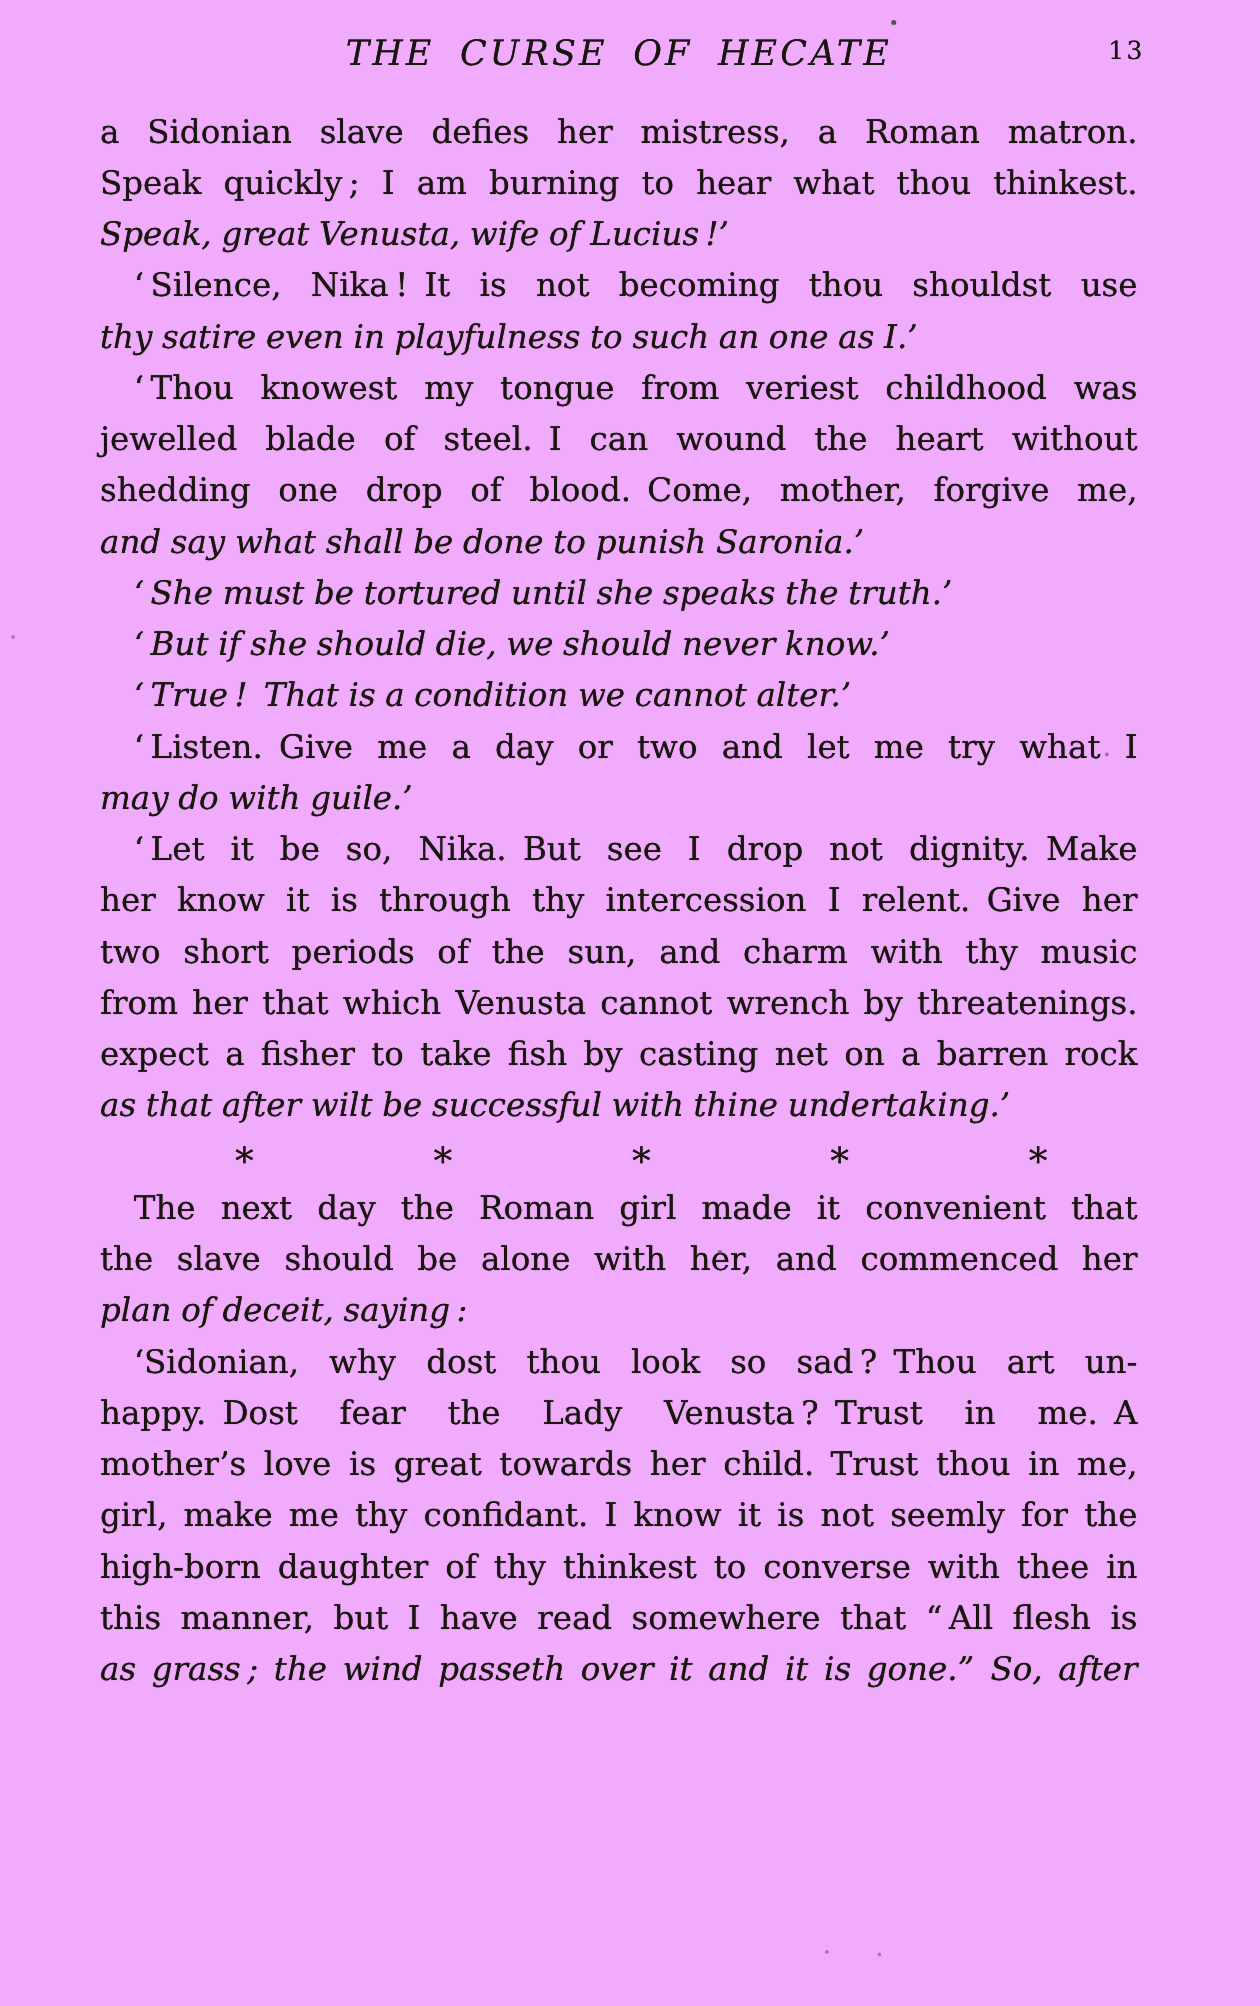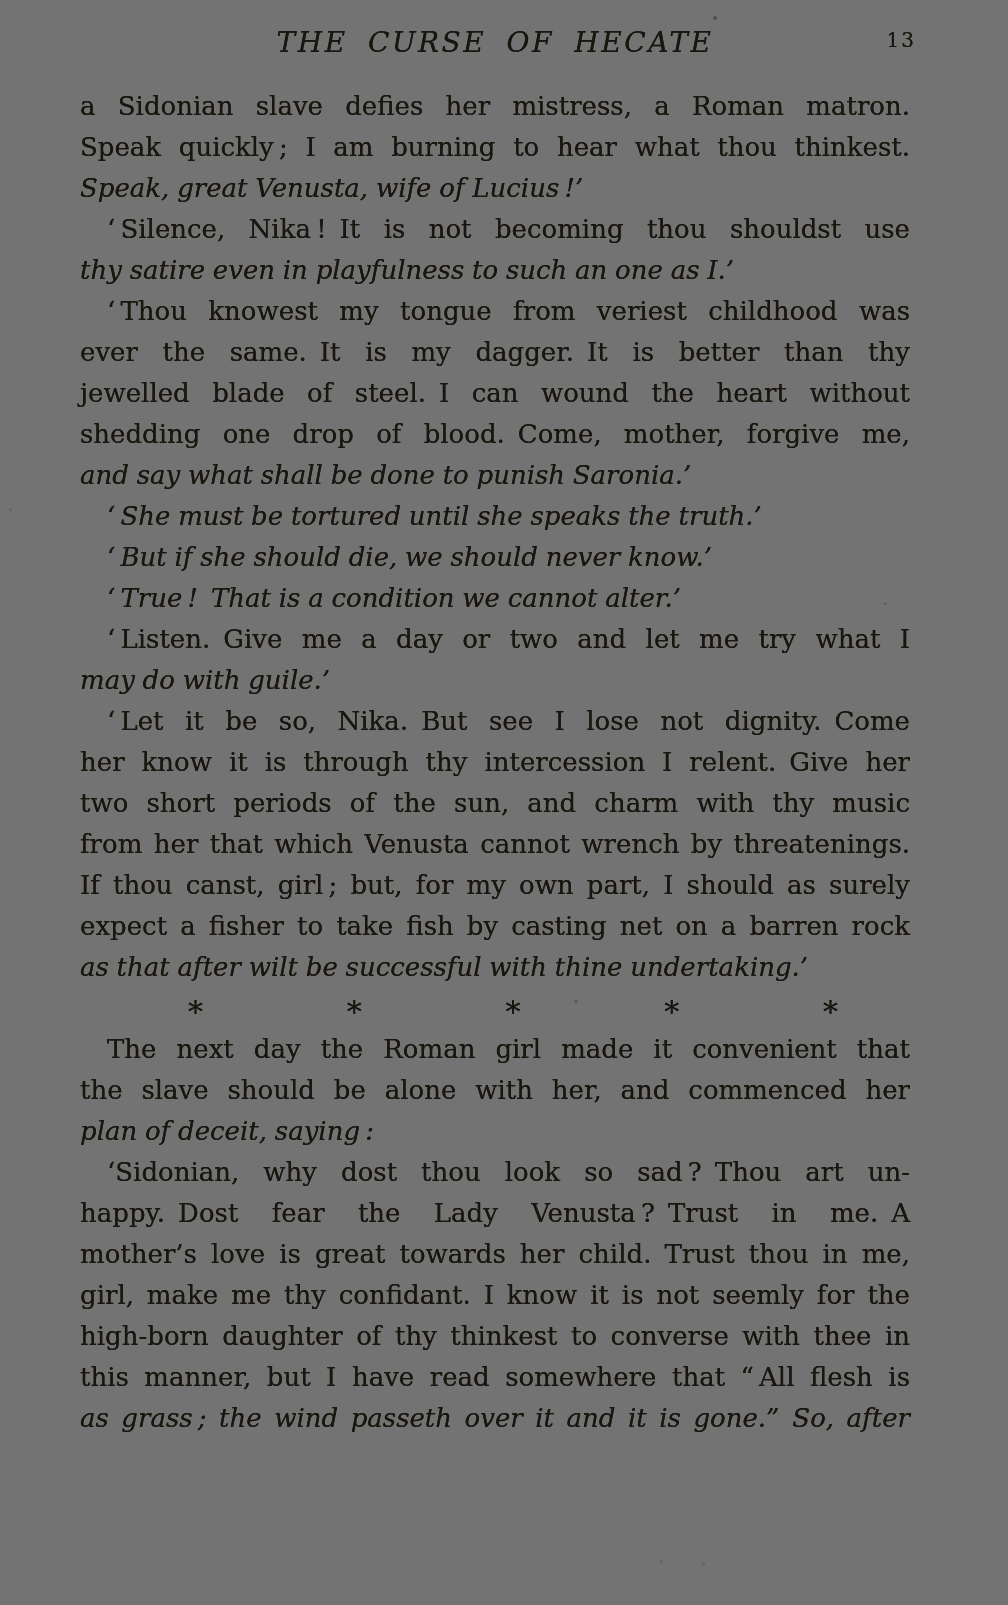--- a/index.html
+++ b/index.html
@@ -5,21 +5,21 @@
   html, body {
     margin: 0;
     padding: 0;
     background: #e8e8e6;
   }
   .page {
     position: relative;
     width: 1008px;
     height: 1605px;
     margin: 0 auto;
-    background: #737373;
+    background: #f0abfc;
     color: #19160f;
     font-family: "DejaVu Serif", serif;
     overflow: hidden;
   }
   .header {
     position: absolute;
     top: 26px;
     left: 80px;
     right: 98px;
     height: 44px;
@@ -95,44 +95,42 @@
         <div class="line">a Sidonian slave defies her mistress, a Roman matron.</div>
         <div class="line">Speak quickly ; I am burning to hear what thou thinkest.</div>
         <div class="line">Speak, great Venusta, wife of Lucius !’</div>
       </div>
       <div class="paragraph">
         <div class="line indent">‘ Silence, Nika ! It is not becoming thou shouldst use</div>
         <div class="line">thy satire even in playfulness to such an one as I.’</div>
       </div>
       <div class="paragraph">
         <div class="line indent">‘ Thou knowest my tongue from veriest childhood was</div>
-        <div class="line">ever the same. It is my dagger. It is better than thy</div>
         <div class="line">jewelled blade of steel. I can wound the heart without</div>
         <div class="line">shedding one drop of blood. Come, mother, forgive me,</div>
         <div class="line">and say what shall be done to punish Saronia.’</div>
       </div>
       <div class="paragraph">
         <div class="line indent">‘ She must be tortured until she speaks the truth.’</div>
       </div>
       <div class="paragraph">
         <div class="line indent">‘ But if she should die, we should never know.’</div>
       </div>
       <div class="paragraph">
         <div class="line indent">‘ True ! That is a condition we cannot alter.’</div>
       </div>
       <div class="paragraph">
         <div class="line indent">‘ Listen. Give me a day or two and let me try what I</div>
         <div class="line">may do with guile.’</div>
       </div>
       <div class="paragraph">
-        <div class="line indent">‘ Let it be so, Nika. But see I lose not dignity. Come</div>
+        <div class="line indent">‘ Let it be so, Nika. But see I drop not dignity. Make</div>
         <div class="line">her know it is through thy intercession I relent. Give her</div>
         <div class="line">two short periods of the sun, and charm with thy music</div>
         <div class="line">from her that which Venusta cannot wrench by threatenings.</div>
-        <div class="line">If thou canst, girl ; but, for my own part, I should as surely</div>
         <div class="line">expect a fisher to take fish by casting net on a barren rock</div>
         <div class="line">as that after wilt be successful with thine undertaking.’</div>
       </div>
       <div class="separator-row">
         <span class="asterisk">*</span>
         <span class="asterisk">*</span>
         <span class="asterisk">*</span>
         <span class="asterisk">*</span>
         <span class="asterisk">*</span>
       </div>

